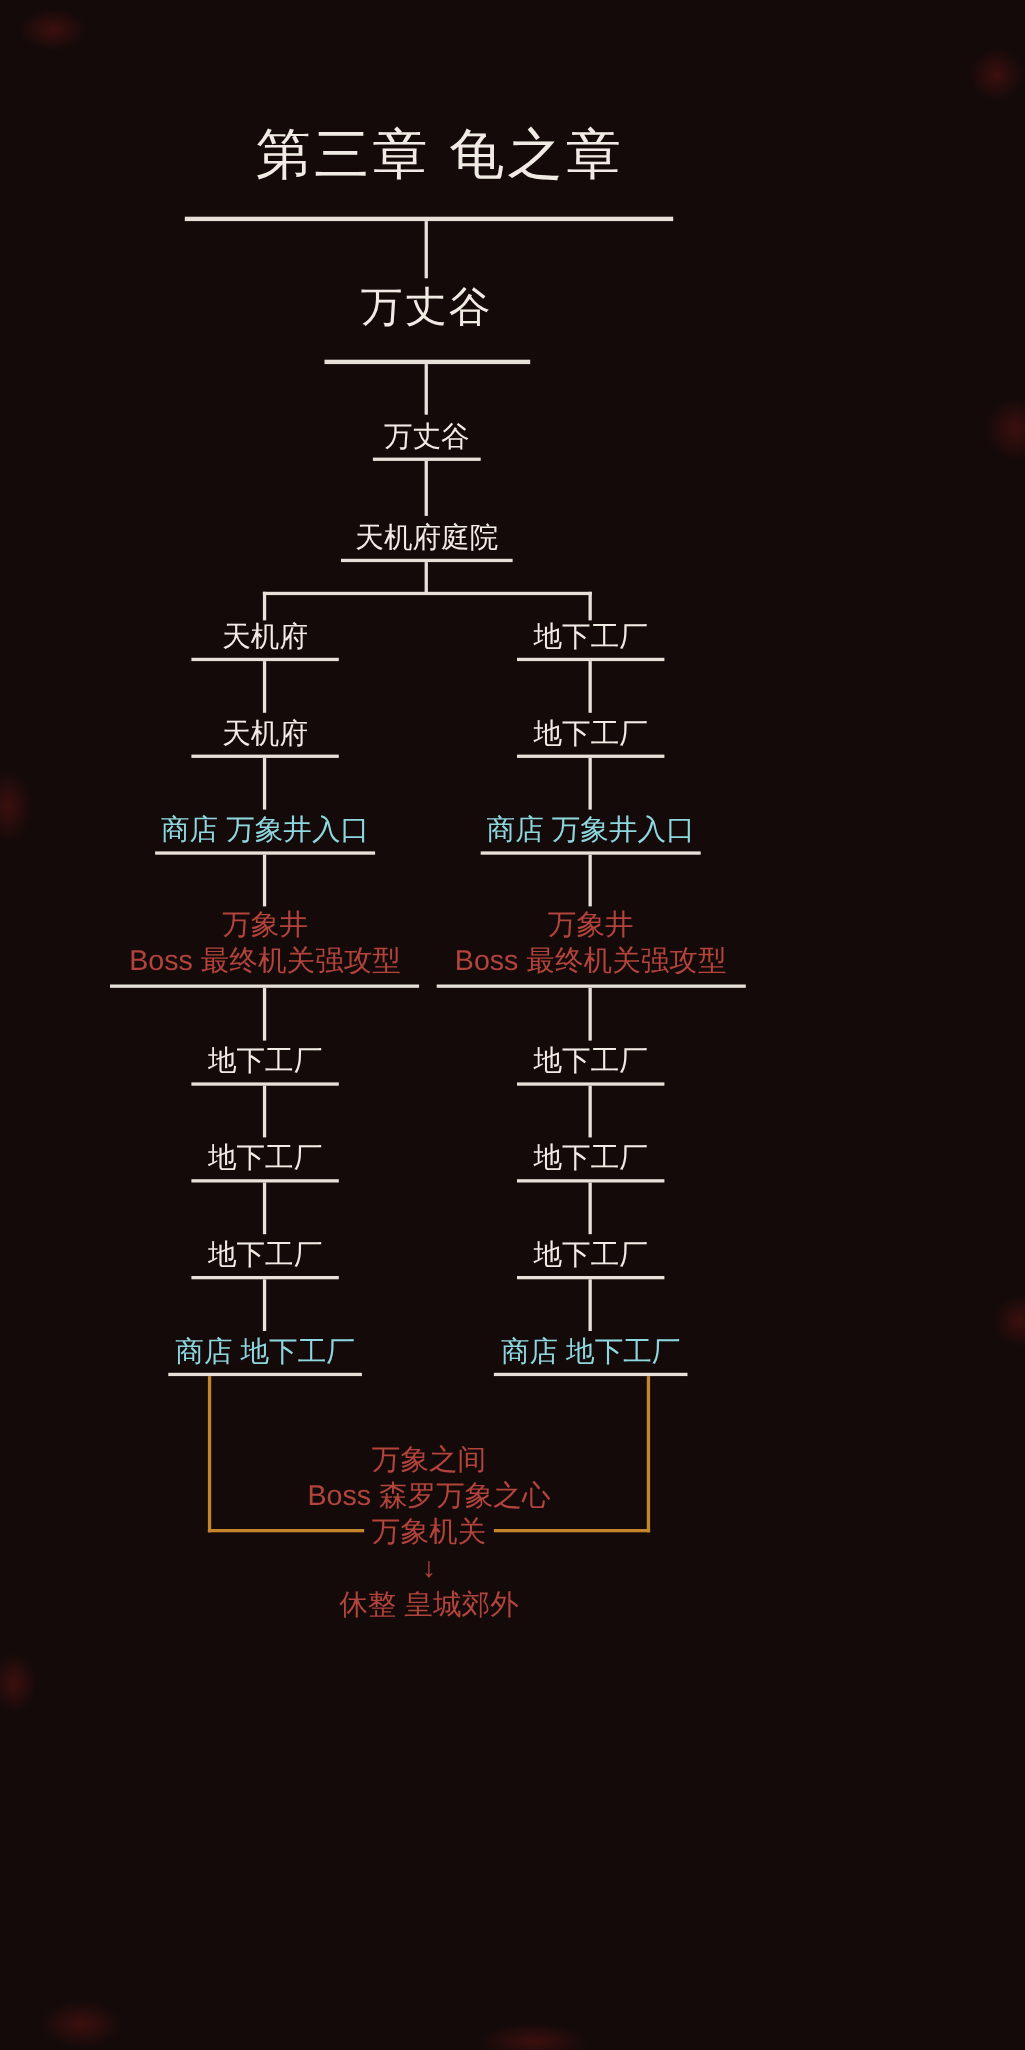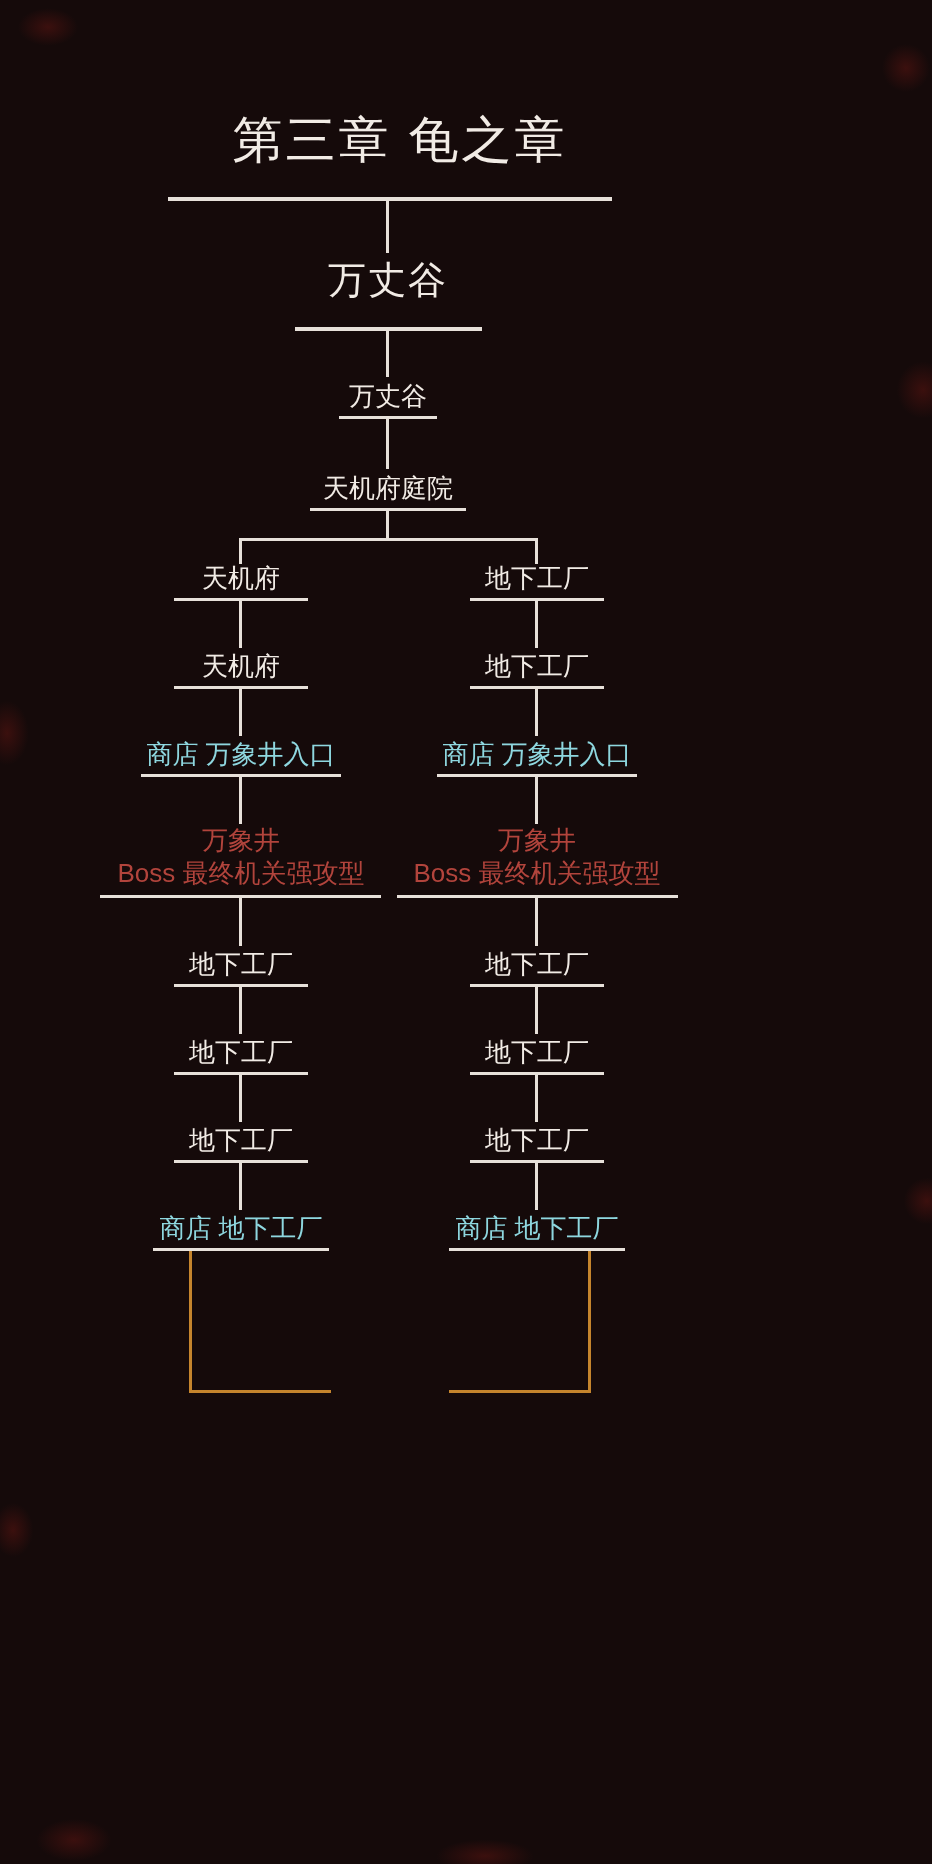--- a/index.html
+++ b/index.html
@@ -142,14 +142,21 @@
   <div class="rule" style="left:535px; top:1163px; width:3px; height:47px;"></div>
 
   <div class="node shop" style="left:537px; top:1212px;">商店 地下工厂</div>
   <div class="rule" style="left:449px; top:1248px; width:176px; height:3px;"></div>
 
   <div class="rule orange" style="left:189px; top:1251px; width:3px; height:142px;"></div>
   <div class="rule orange" style="left:189px; top:1390px; width:142px; height:3px;"></div>
   <div class="rule orange" style="left:588px; top:1251px; width:3px; height:142px;"></div>
   <div class="rule orange" style="left:449px; top:1390px; width:142px; height:3px;"></div>
 
+  <div class="node boss" style="left:390px; top:1310px;">
+    <div>万象之间</div>
+    <div>Boss 森罗万象之心</div>
+    <div>万象机关</div>
+    <div>↓</div>
+    <div>休整 皇城郊外</div>
+  </div>
 
 </div>
 
 </body></html>

